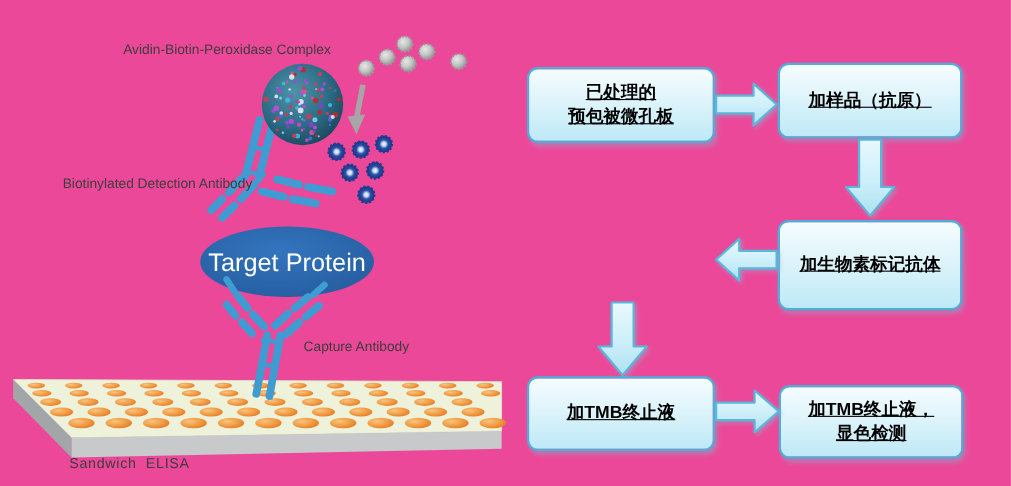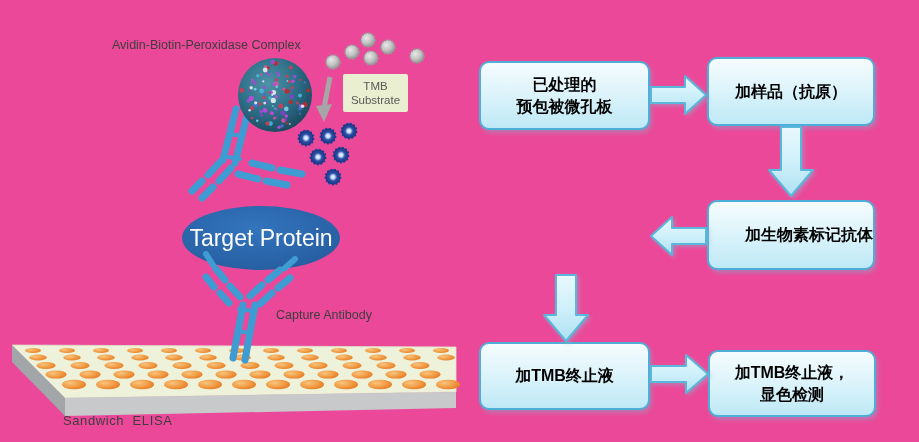--- a/index.html
+++ b/index.html
@@ -25,26 +25,26 @@
     position:absolute;left:343px;top:74px;width:65px;height:38px;background:#E9EFD0;
     border-radius:2px;display:flex;flex-direction:column;align-items:center;justify-content:center;
     color:#595959;font-size:11.5px;line-height:1.25;text-align:center;
   }
   
   .flow-box{
     position:absolute;border:2px solid #4FAED8;border-radius:10px;box-sizing:border-box;
     background:linear-gradient(180deg,#F5FCFE 0%,#DEF4FB 45%,#BEE9F6 100%);
     box-shadow:2px 3px 4px rgba(130,175,205,.45);
     display:flex;flex-direction:column;align-items:center;justify-content:center;
-    font-weight:bold;font-size:16px;color:#000;text-align:center;line-height:22px;
+    font-weight:bold;font-size:16px;color:#000;text-align:center;line-height:22px;text-decoration:underline;
   }
   .fb1{left:479px;top:61px;width:171px;height:69px;}
   .fb2{left:707px;top:57px;width:168px;height:69px;}
   .fb3{left:479px;top:206px;width:171px;height:68px;}
-  .fb4{left:707px;top:200px;width:168px;height:70px;align-items:flex-end;}
+  .fb4{left:707px;top:200px;width:168px;height:82px;}
   .fb5{left:479px;top:342px;width:171px;height:68px;}
   .fb6{left:708px;top:340px;width:168px;height:67px;margin-top:10px;}
   #arrows-svg{pointer-events:none;}
   #arrows-svg polygon{filter:drop-shadow(2px 2px 2px rgba(140,180,205,.5));}
 </style>
 </head>
 <body>
 
 <div class="canvas">
 
@@ -300,27 +300,24 @@
       <circle cx="306" cy="138" r="7.5" fill="url(#blueDot)"></circle>
       <circle cx="328" cy="136" r="7.5" fill="url(#blueDot)"></circle>
       <circle cx="349" cy="131" r="7.5" fill="url(#blueDot)"></circle>
       <circle cx="318" cy="157" r="7.5" fill="url(#blueDot)"></circle>
       <circle cx="341" cy="155" r="7.5" fill="url(#blueDot)"></circle>
       <circle cx="333" cy="177" r="7.5" fill="url(#blueDot)"></circle>
     </g>
   </svg>
 
   <div class="diag-label lbl-avidin">Avidin-Biotin-Peroxidase Complex</div>
+  <div class="diag-label lbl-biotin">Biotinylated Detection Antibody</div>
   <div class="lbl-target">Target Protein</div>
   <div class="diag-label lbl-capture">Capture Antibody</div>
   <div class="diag-label lbl-sandwich">Sandwich  ELISA</div>
-  <div class="tmb-box">
-    <div>TMB</div>
-    <div>Substrate</div>
-  </div>
 
   <div class="flow-box fb1">
     <div>已处理的</div>
     <div>预包被微孔板</div>
   </div>
   <div class="flow-box fb2">
     <div>加样品（抗原）</div>
   </div>
   <div class="flow-box fb4">
     <div>加生物素标记抗体</div>

